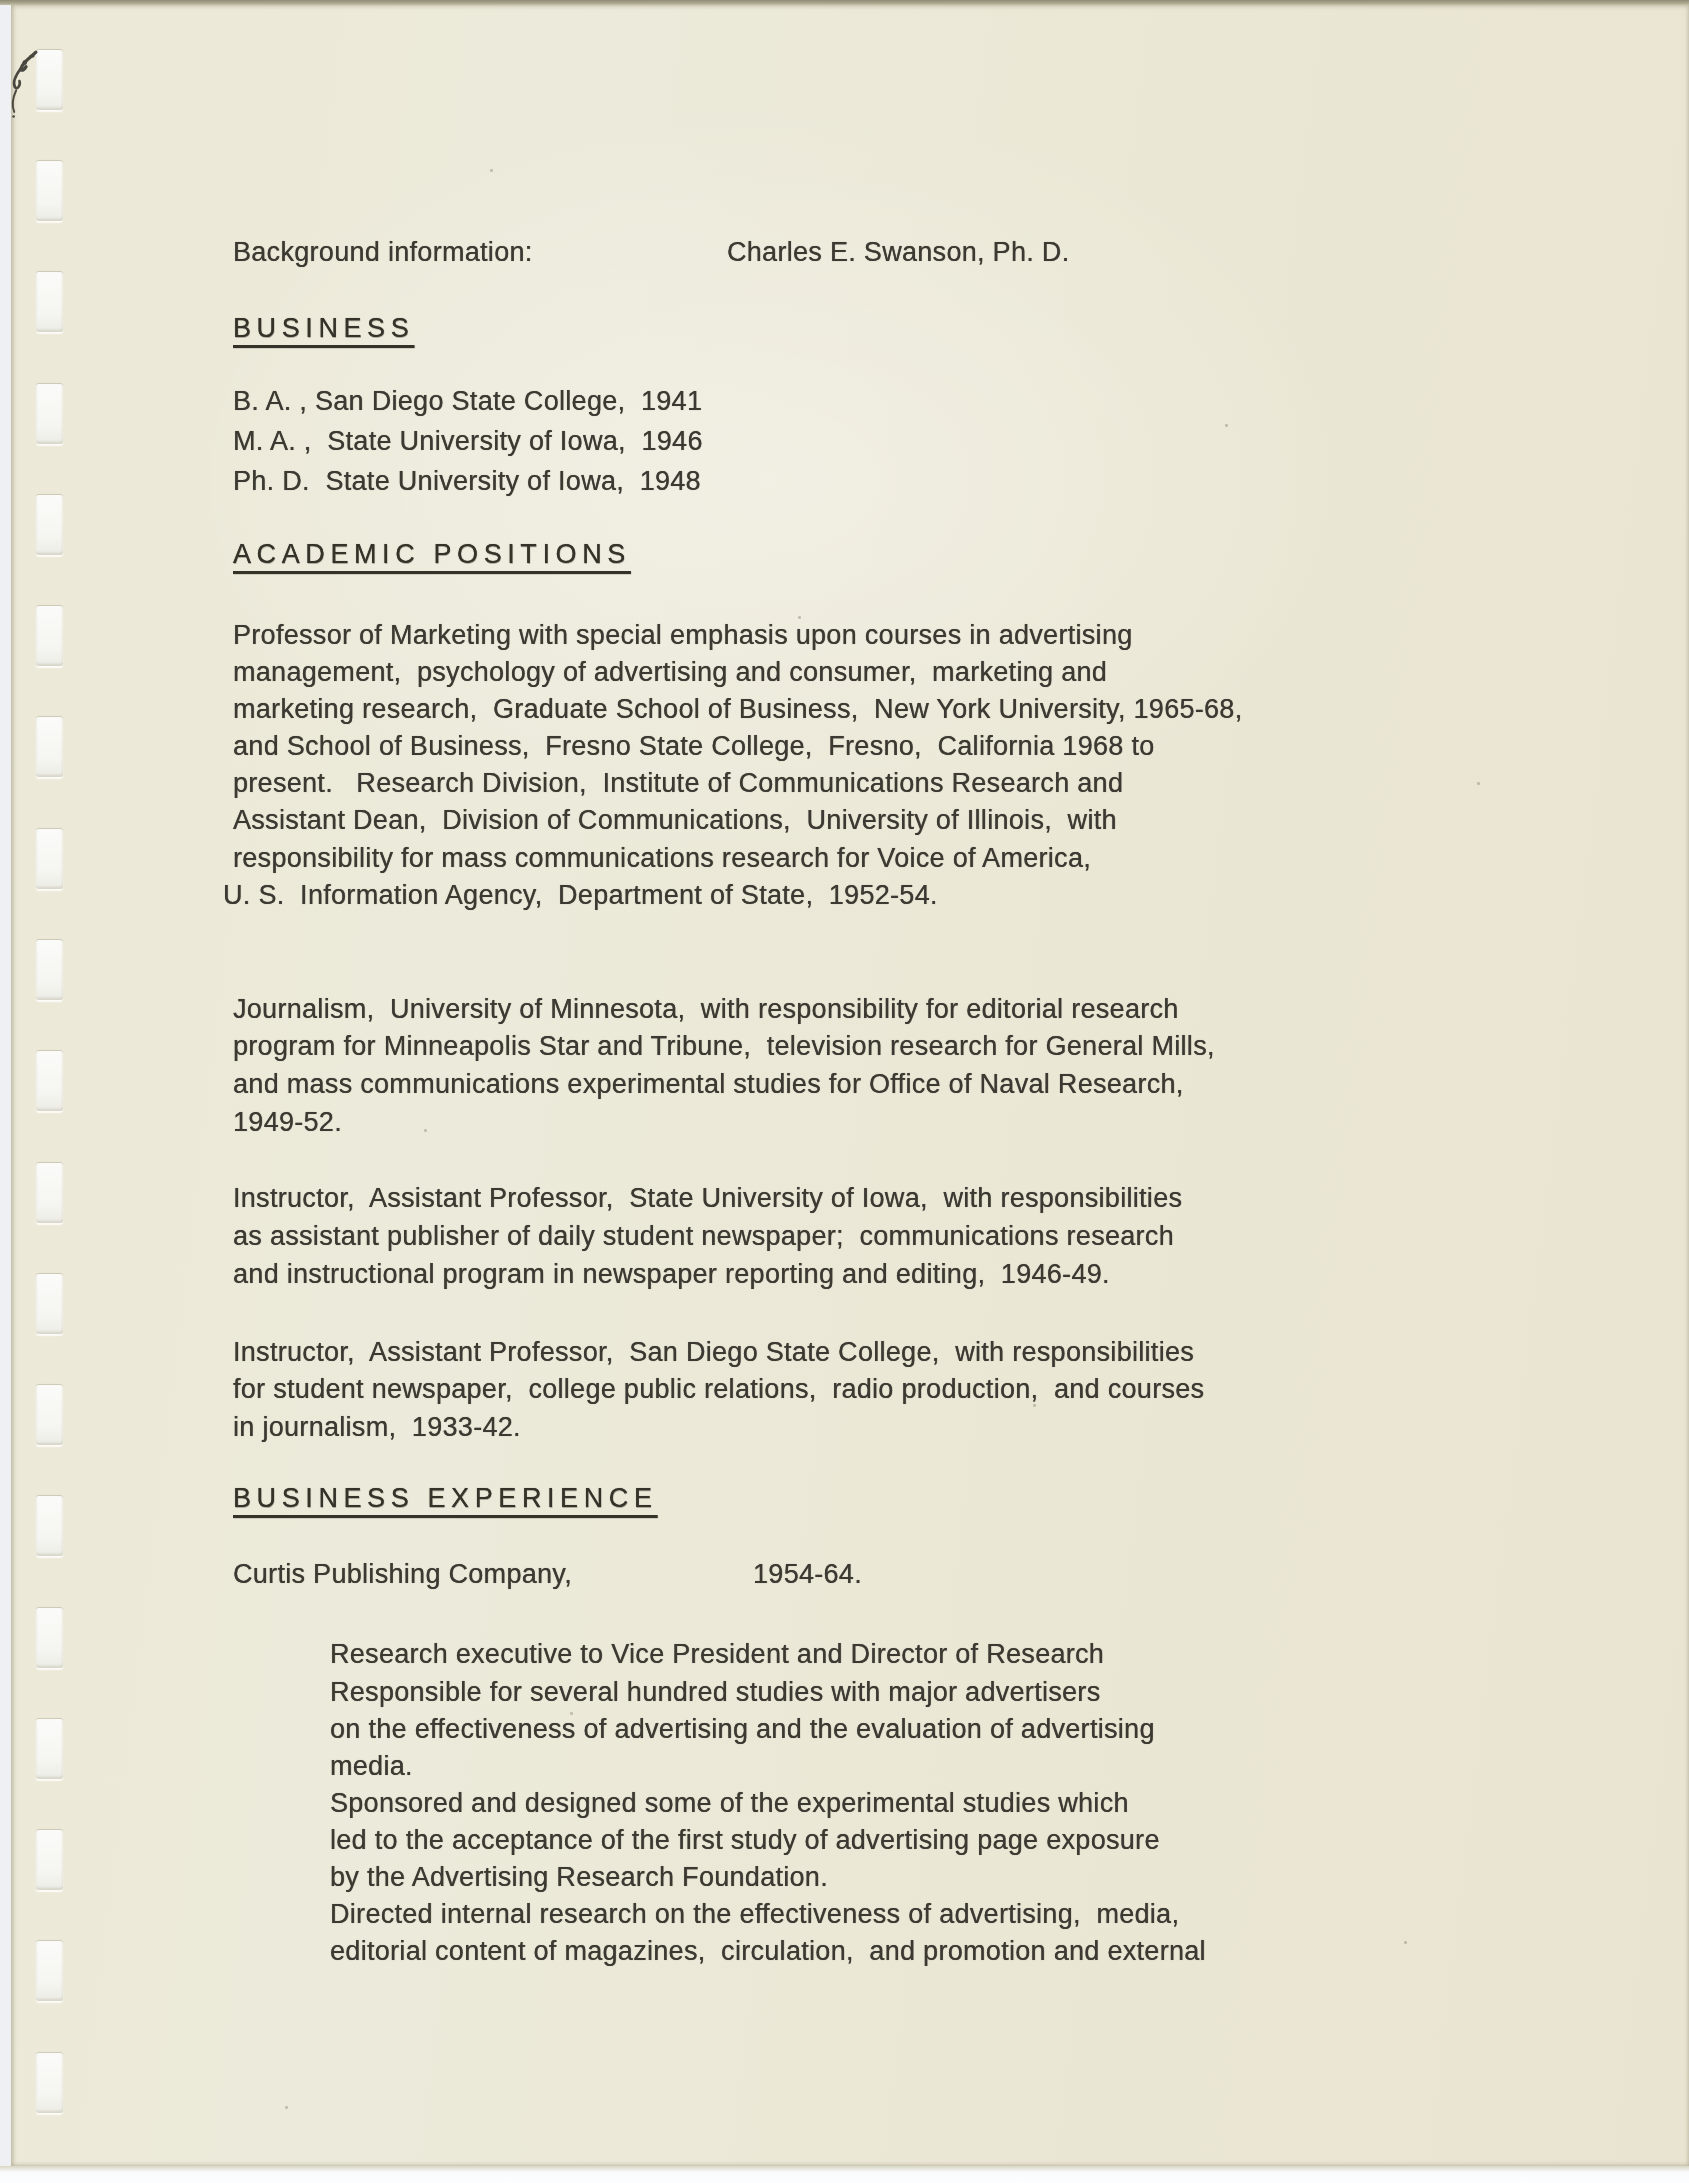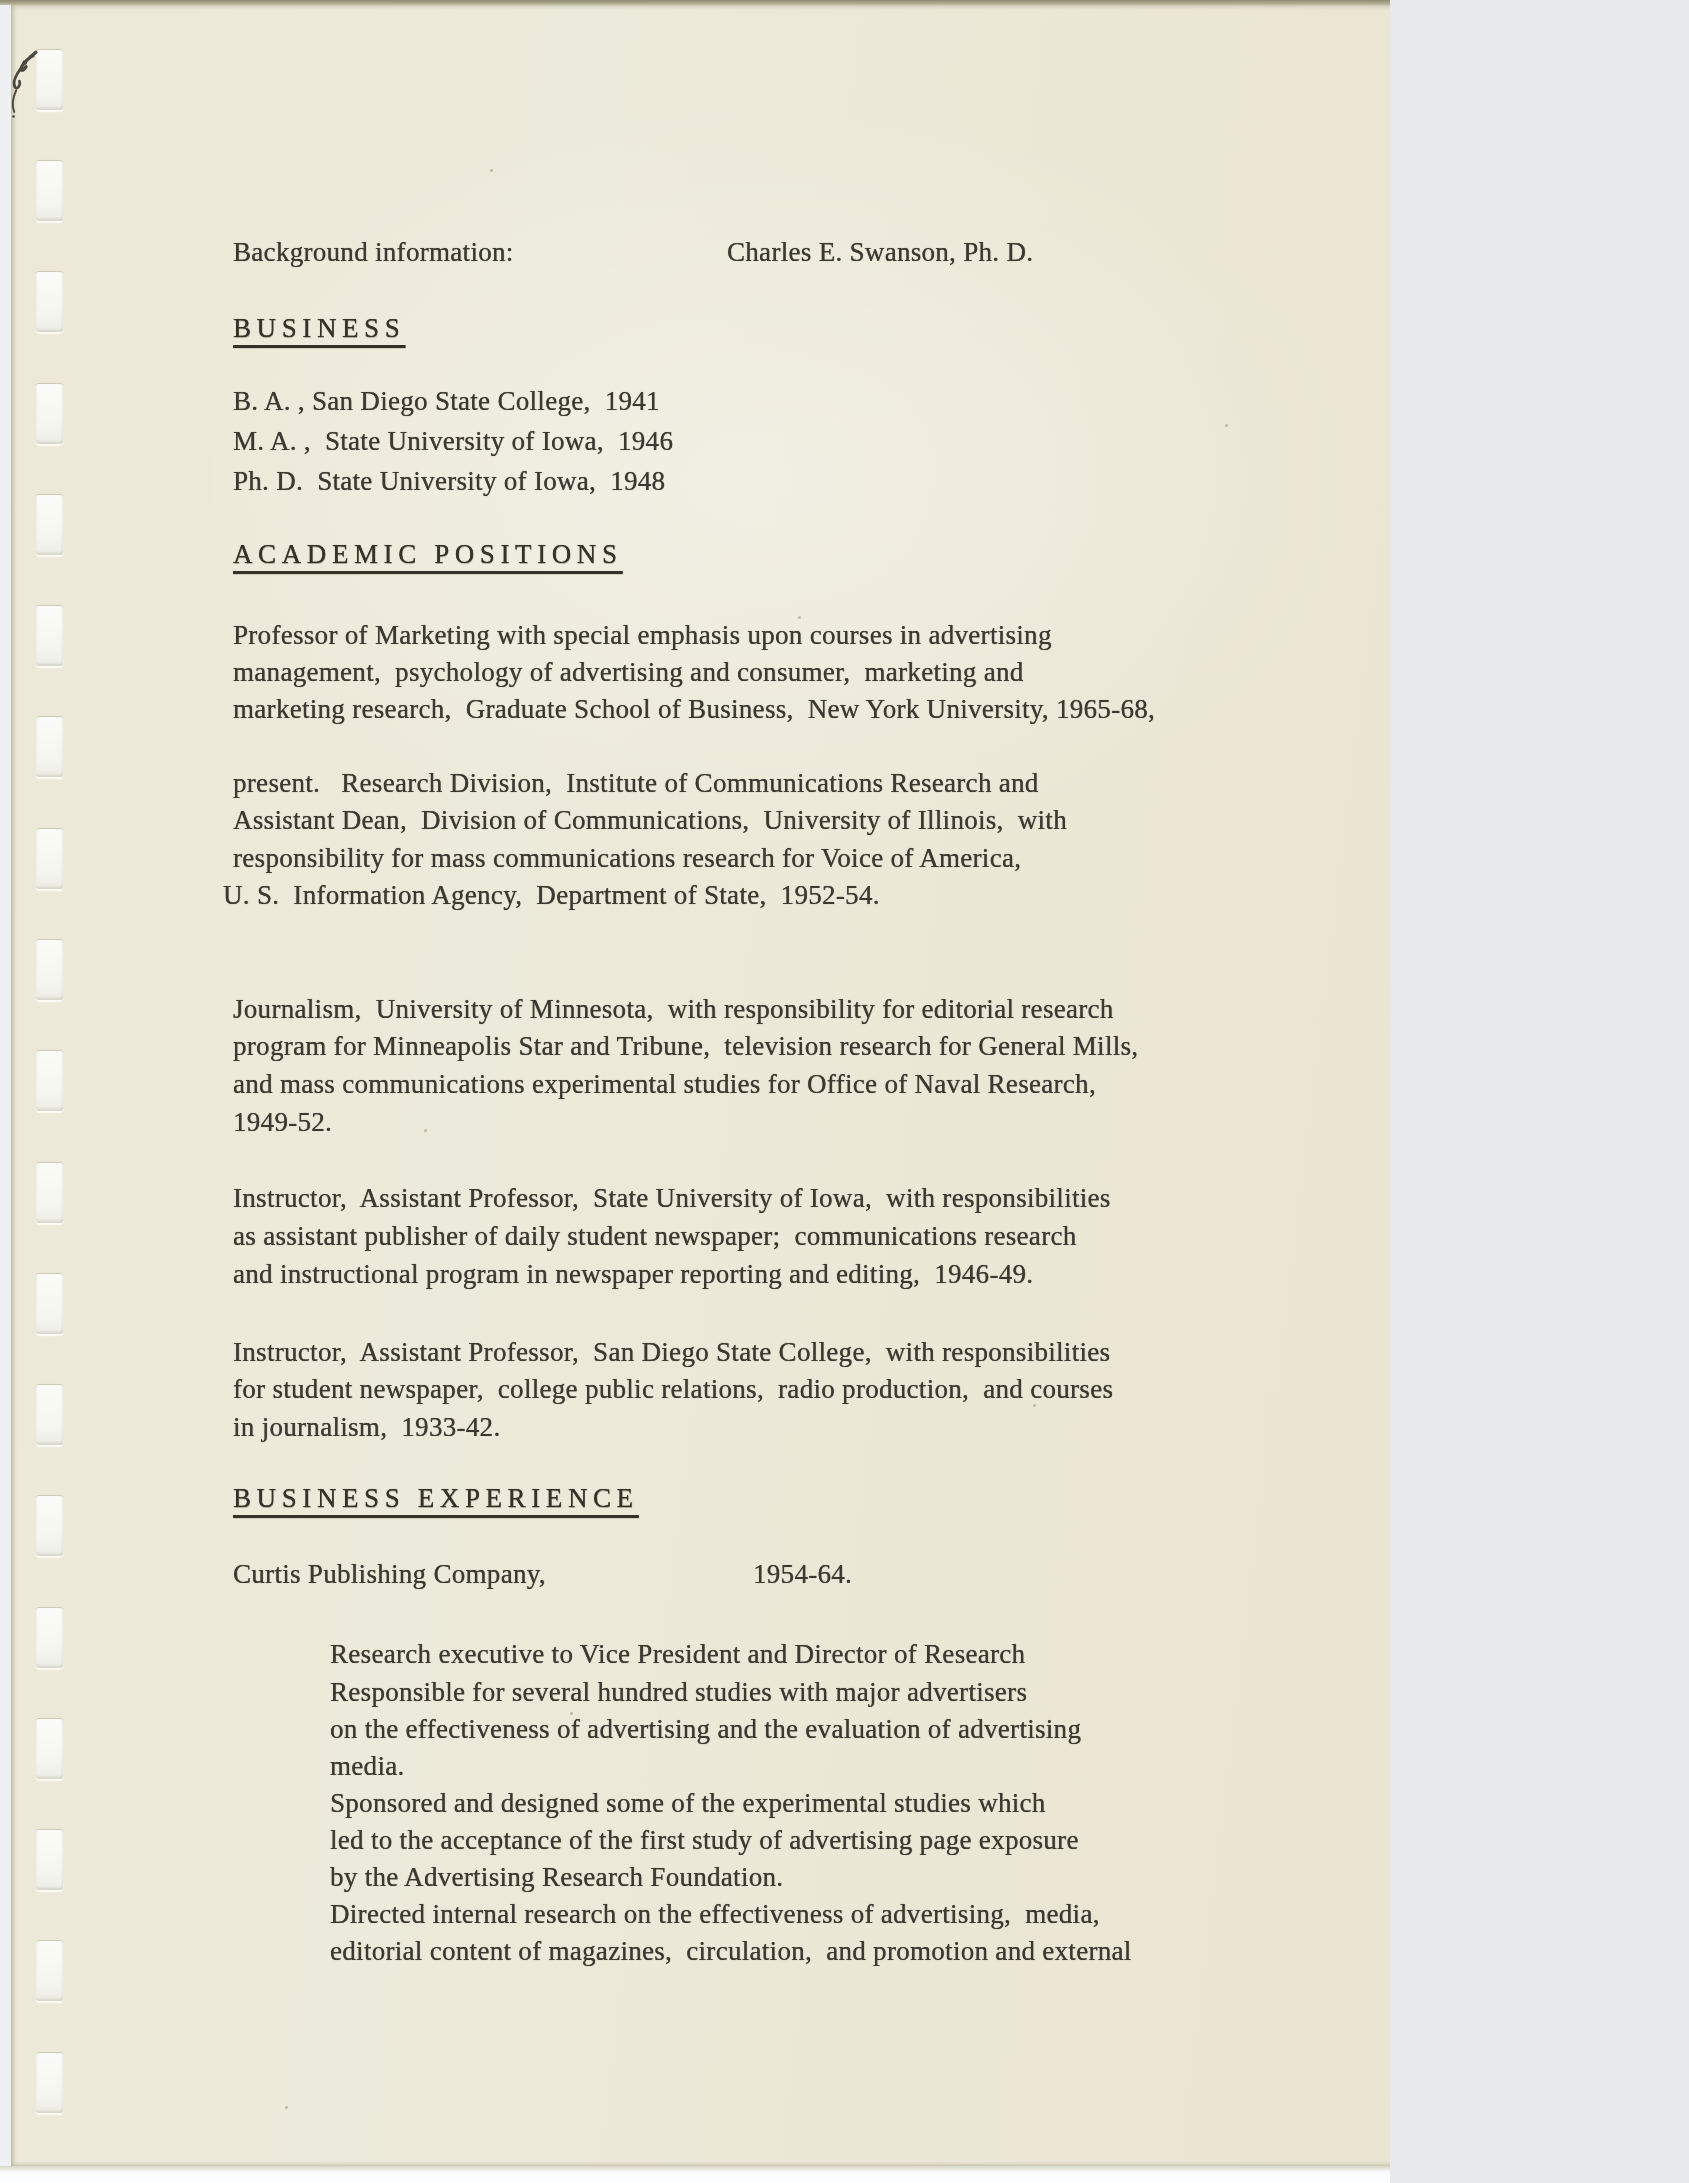--- a/index.html
+++ b/index.html
@@ -1,22 +1,22 @@
 <!DOCTYPE html>
 <html style="font-size:10.6px"><head>
 <meta charset="utf-8">
 <style>
   html, body { margin: 0; padding: 0; background: #e7e9ec; }
   .canvas {
     position: relative;
-    width: 1390px;
+    width: 1689px;
     height: 2183px;
     overflow: hidden;
     background: #eef0f3; 
-    font-family: Liberation Serif, serif;
+    font-family: Liberation Sans, sans-serif;
   }
   .top-edge {
     position: absolute; left: 0; top: 0; width: 1689px; height: 5.3px;
     background: linear-gradient(180deg, #8f8b75 0%, #aaa68e 60%, #c4c0a8 100%);
     z-index: 3;
   }
   .bottom-strip {
     position: absolute; left: 0; top: 2166px; width: 1689px; height: 17px;
     background: linear-gradient(180deg, #d9d6c4 0%, #f9fafc 35%, #fdfeff 100%);
     z-index: 3;
@@ -122,20 +122,21 @@
   <div class="tl hd" style="left:233px;top:315px">BUSINESS</div>
   <div class="tl" style="left:233px;top:388px">B. A. , San Diego State College,  1941</div>
   <div class="tl" style="left:233px;top:428px">M. A. ,  State University of Iowa,  1946</div>
   <div class="tl" style="left:233px;top:468px">Ph. D.  State University of Iowa,  1948</div>
 
   <div class="tl hd" style="left:233px;top:541px">ACADEMIC POSITIONS</div>
 
   <div class="tl" style="left:233px;top:622px">Professor of Marketing with special emphasis upon courses in advertising</div>
   <div class="tl" style="left:233px;top:659px">management,  psychology of advertising and consumer,  marketing and</div>
   <div class="tl" style="left:233px;top:696px">marketing research,  Graduate School of Business,  New York University, 1965-68,</div>
+  <div class="tl" style="left:233px;top:733px">and School of Business,  Fresno State College,  Fresno,  California 1968 to</div>
   <div class="tl" style="left:233px;top:770px">present.   Research Division,  Institute of Communications Research and</div>
   <div class="tl" style="left:233px;top:807px">Assistant Dean,  Division of Communications,  University of Illinois,  with</div>
   <div class="tl" style="left:233px;top:845px">responsibility for mass communications research for Voice of America,</div>
   <div class="tl" style="left:223px;top:882px">U. S.  Information Agency,  Department of State,  1952-54.</div>
 
   <div class="tl" style="left:233px;top:996px">Journalism,  University of Minnesota,  with responsibility for editorial research</div>
   <div class="tl" style="left:233px;top:1033px">program for Minneapolis Star and Tribune,  television research for General Mills,</div>
   <div class="tl" style="left:233px;top:1071px">and mass communications experimental studies for Office of Naval Research,</div>
   <div class="tl" style="left:233px;top:1109px">1949-52.</div>
 

